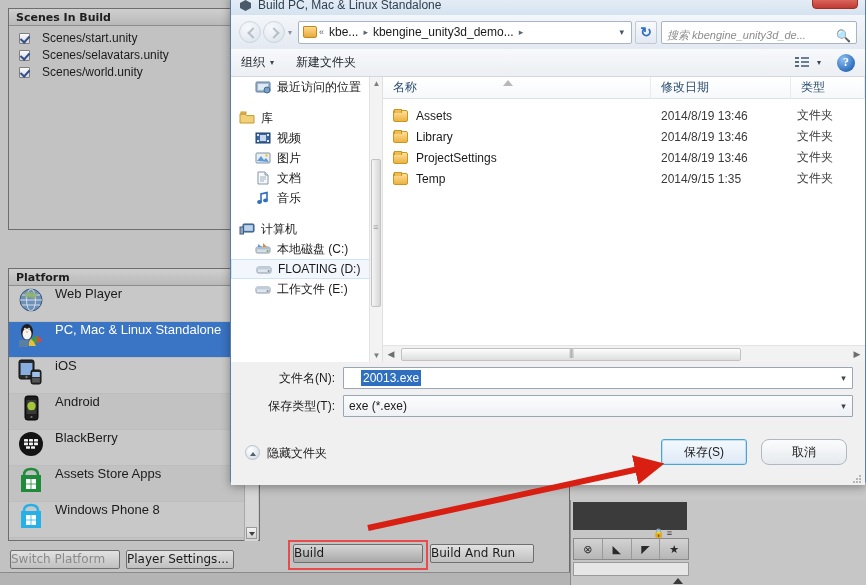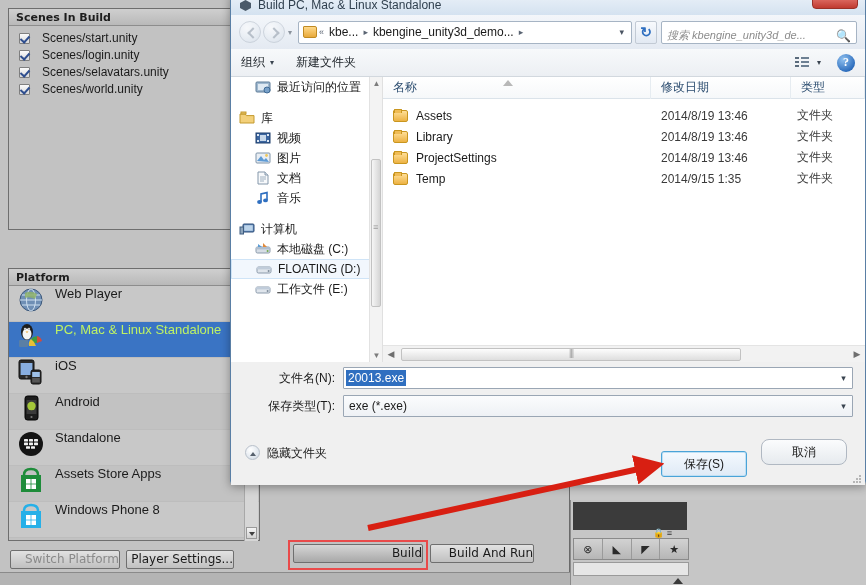--- a/index.html
+++ b/index.html
@@ -50,21 +50,21 @@
 
   #platform-panel { left:8px; top:268px; width:252px; height:273px; }
   #platform-list { position:relative; height:255px; overflow:hidden; }
   .plat-row {
     height:36px; display:flex; align-items:flex-start; padding-left:8px;
     color:#1b1b1b; font-size:13px;
     border-bottom:1px solid #bdbdbd;
   }
   .plat-row:nth-child(odd){ background:#c8c8c8; }
   .plat-row:nth-child(even){ background:#c2c2c2; }
-  .plat-row.selected { background:#3a74c4; color:#bef264; }
+  .plat-row.selected { background:#3a74c4; color:#ffffff; }
   .plat-icon { width:28px; height:28px; margin-right:10px; flex:0 0 auto; position:relative; }
 
   #plat-scroll {
     position:absolute; right:1px; top:18px; width:14px; height:254px;
     background:#d6d6d6; border-left:1px solid #a8a8a8;
   }
   #plat-scroll .thumb {
     position:absolute; left:1px; top:2px; width:11px; height:30px;
     background:linear-gradient(#f7f7f7,#cfcfcf);
     border:1px solid #9a9a9a; border-radius:2px;
@@ -75,21 +75,21 @@
   }
   #plat-scroll .arrow-dn::after {
     content:""; position:absolute; left:2px; top:4px;
     border-left:3px solid transparent; border-right:3px solid transparent;
     border-top:4px solid #404040;
   }
 
   .unity-btn {
     background:linear-gradient(#e2e2e2,#c0c0c0);
     border:1px solid #6f6f6f; border-radius:2px;
-    font-size:12px; color:#1b1b1b; text-align:right;
+    font-size:12px; color:#1b1b1b; text-align:left;
     font-family:"DejaVu Sans", sans-serif;
   }
   #switch-platform { position:absolute; left:10px; top:550px; width:110px; height:19px; line-height:17px; color:#8a8a8a; }
   #player-settings { position:absolute; left:126px; top:550px; width:108px; height:19px; line-height:17px; }
 
   #build-group { position:absolute; left:288px; top:540px; width:140px; height:27px; }
   #build-btn {
     position:absolute; left:5px; top:4px; width:130px; height:19px; line-height:17px;
     background:linear-gradient(#d6d6d6,#a8a8a8);
   }
@@ -291,42 +291,42 @@
 
   #dlg-fields { position:absolute; left:0; top:372px; width:100%; height:56px; }
   .field-row { display:flex; align-items:center; height:22px; margin-bottom:6px; }
   .field-label { width:112px; text-align:right; padding-right:8px; font-size:12px; color:#1a1a1a; }
   .field-input {
     flex:1; margin-right:12px; height:22px;
     background:#fff; border:1px solid #9aa6b4; border-radius:1px;
     display:flex; align-items:center; position:relative;
   }
   .field-input.combo { background:linear-gradient(#fbfcfd,#eef1f5); }
-  #filename-val { background:#2f6fc0; color:#fff; font-size:12px; padding:1px 2px; margin-left:2px; }
+  #filename-val { background:#2f6fc0; color:#fff; font-size:12px; padding:1px 2px; margin-left:17px; }
   #savetype-val { font-size:12px; color:#1a1a1a; margin-left:5px; }
   .combo-caret {
     margin-left:auto; width:17px; text-align:center; color:#3a4450; font-size:9px;
   }
 
   #dlg-footer { position:absolute; left:0; top:436px; width:100%; height:54px;
     background:#f0f0f0; }
   #hide-folders { position:absolute; left:14px; top:14px; display:flex; align-items:flex-start; font-size:12px; color:#1a1a1a; }
   #hf-circle {
     width:15px;height:15px;border-radius:50%; margin-right:7px;
     background:radial-gradient(circle at 35% 30%, #ffffff,#dde4ec 70%, #c0c8d2);
     border:1px solid #b8c0ca; position:relative; flex:0 0 auto;
   }
   #hf-circle::after{ content:""; position:absolute; left:4px; top:6px;
     border-left:3.5px solid transparent;border-right:3.5px solid transparent;border-bottom:4px solid #56606c; }
   #btn-save {
     position:absolute; right:118px; top:8px; width:86px; height:26px;
     background:linear-gradient(#f4f9fe,#dfeaf6);
     border:1px solid #4aa3d8; border-radius:3px;
     box-shadow:0 0 0 1px #bfe0f4 inset;
-    font-size:12px; color:#1a1a1a; text-align:center; line-height:24px;margin-top:12px;
+    font-size:12px; color:#1a1a1a; text-align:center; line-height:24px;
   }
   #btn-cancel {
     position:absolute; right:18px; top:8px; width:86px; height:26px;
     background:linear-gradient(#fbfcfd,#e6eaee);
     border:1px solid #b0b8c2; border-radius:8px;
     font-size:12px; color:#1a1a1a; text-align:center; line-height:24px;
   }
   #resize-grip { position:absolute; right:3px; bottom:2px; width:10px;height:10px; }
 
   
@@ -336,24 +336,20 @@
 <body>
 
 <div id="unity-window">
 
   <div class="unity-panel" id="scenes-panel">
     <div class="unity-panel-header">Scenes In Build</div>
     <div id="scenes-list">
       <div class="scene-row">
         <span class="chk"></span>
         <span>Scenes/start.unity</span>
-      </div>
-      <div class="scene-row">
-        <span class="chk"></span>
-        <span>Scenes/login.unity</span>
       </div>
       <div class="scene-row">
         <span class="chk"></span>
         <span>Scenes/selavatars.unity</span>
       </div>
       <div class="scene-row">
         <span class="chk"></span>
         <span>Scenes/world.unity</span>
       </div>
     </div>
@@ -430,21 +426,21 @@
                 <rect x="12" y="9" width="4" height="2.6" rx="0.6"></rect>
                 <rect x="17" y="9" width="4" height="2.6" rx="0.6"></rect>
               <rect x="7" y="12.6" width="4" height="2.6" rx="0.6"></rect>
                 <rect x="12" y="12.6" width="4" height="2.6" rx="0.6"></rect>
                 <rect x="17" y="12.6" width="4" height="2.6" rx="0.6"></rect>
               <rect x="9" y="16.2" width="4" height="2.6" rx="0.6"></rect>
                 <rect x="14" y="16.2" width="4" height="2.6" rx="0.6"></rect>
             </g>
           </svg>
         </span>
-        <span>Standalone</span>
+        <span>BlackBerry</span>
       </div>
 
       <div class="plat-row">
         <span class="plat-icon">
           <svg width="28" height="28" viewBox="0 0 28 28">
             <path d="M4 9 h20 v17 h-20 z" fill="#1e8c3a"></path>
             <path d="M7 9 q0-6 7-6 q7 0 7 6" fill="none" stroke="#1e8c3a" stroke-width="2.5"></path>
             <g fill="#fff">
               <rect x="9" y="13" width="4.6" height="4.6"></rect>
                 <rect x="14.4" y="13" width="4.6" height="4.6"></rect>

